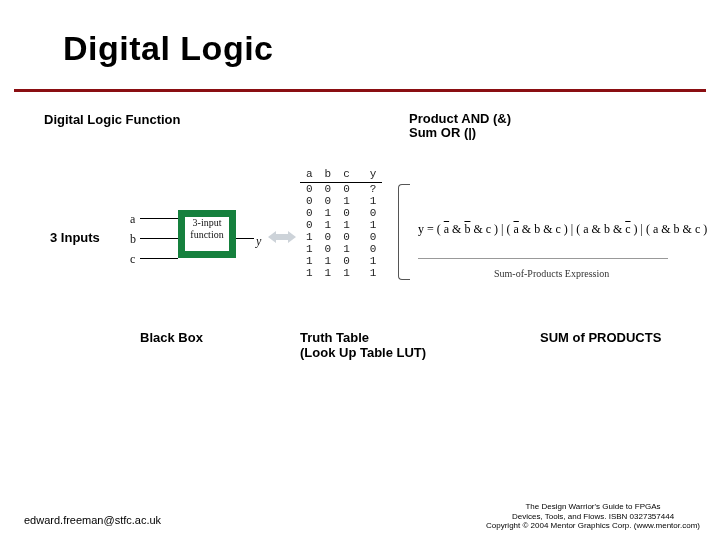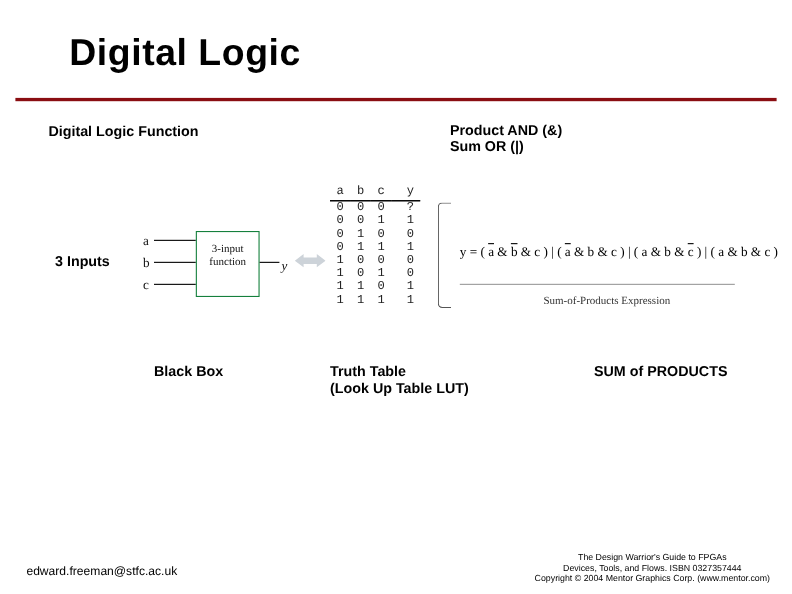--- a/index.html
+++ b/index.html
@@ -20,22 +20,22 @@
   .subtitle-right div { line-height:1.1; }
 
   
   .bb {
     position:absolute; top:210px; left:130px;
     font-family: "Times New Roman", Georgia, serif;
     font-size:12px; color:#111;
   }
   .bb .inport { position:absolute; text-align:left; }
   .bb .line { position:absolute; height:1px; background:#000; }
-  .bb .box { position:absolute; top:0; left:48px; width:58px; height:60px;
-             border:1px solid #15803d; text-align:center; padding-top:10px;
+  .bb .box { position:absolute; top:0; left:48px; width:58px; height:48px;
+             border:7px solid #15803d; text-align:center; 
              font-size:10px; line-height:1.15; }
   .bb .out { position:absolute; top:24px; left:126px; font-style:italic; }
 
   
   .link-arrow { position:absolute; top:228px; left:268px; color:#bfc5cb; }
 
   
   .tt {
     position:absolute; top:168px; left:300px;
     font-family: "Courier New", monospace;

